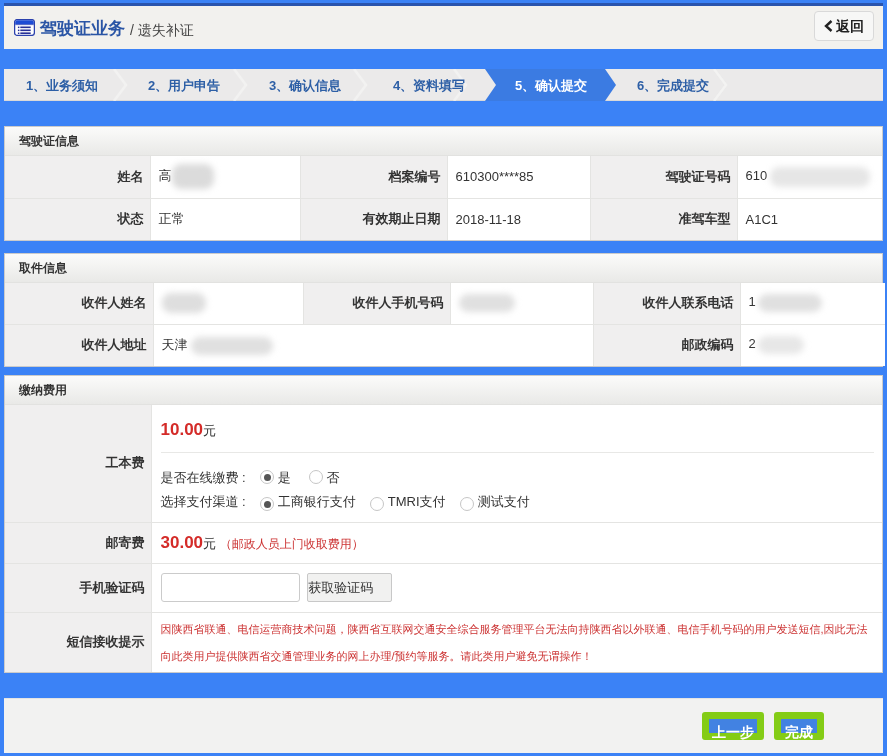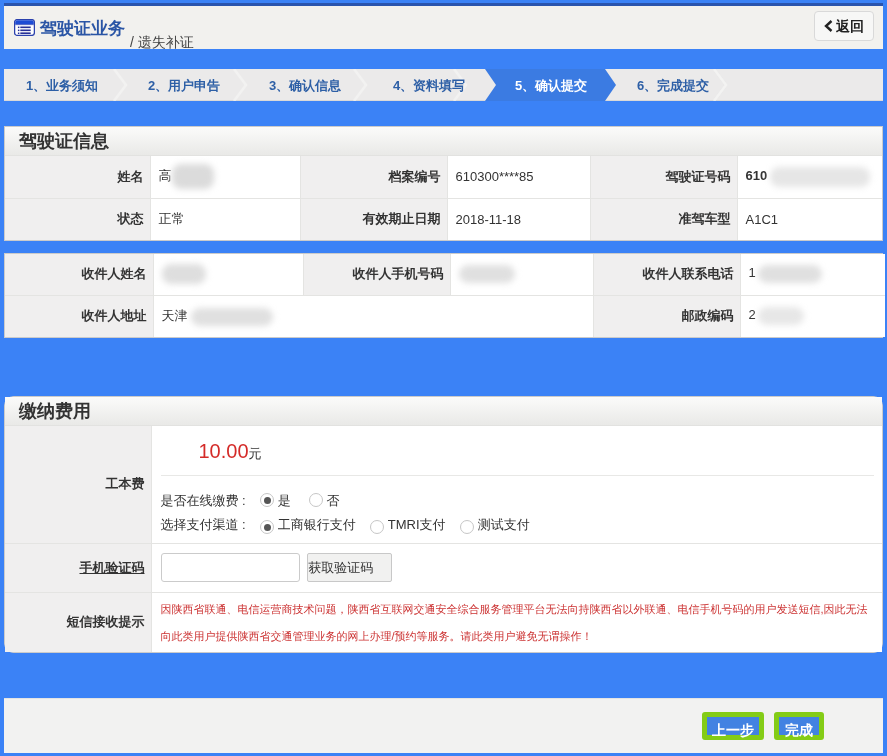--- a/index.html
+++ b/index.html
@@ -2,40 +2,40 @@
 <html><head>
 <meta charset="utf-8">
 <style>
 * { margin:0; padding:0; box-sizing:border-box; }
 body { font-family:"Liberation Sans",sans-serif; background:#fff; }
 .page { position:relative; width:887px; height:756px; overflow:hidden; background:#3b82f6; }
 .topline { position:absolute; left:4px; top:3px; width:879px; height:2.5px; background:#2a54ad; }
 .hdr { position:absolute; left:4px; top:6px; width:879px; height:43px; background:#f2f1ee; }
 .hicon { position:absolute; left:10px; top:13px; }
 .htitle { position:absolute; left:36px; top:11px; font-size:17px; font-weight:bold; color:#2a55a5; }
-.hsub { position:absolute; left:126px; top:28px; font-size:14px; color:#444; }
+.hsub { position:absolute; left:126px; top:16px; font-size:14px; color:#444; }
 .backbtn { position:absolute; right:9px; top:5px; width:60px; height:30px; background:#f7f7f6; border:1px solid #d9d9d9; border-radius:4px; text-align:center; line-height:28px; font-size:14px; color:#222; font-weight:bold; }
 .steps { position:absolute; left:4px; top:69px; }
 .box { position:absolute; left:4px; width:879px; border:1px solid #cbcbcb; background:#fff; }
-.boxhdr { height:29px; background:linear-gradient(#fbfbfa,#e9e9e7); border-bottom:1px solid #e2e2e0; font-size:18px; font-weight:bold; color:#333; line-height:29px; padding-left:14px; }
+.boxhdr { height:29px; background:linear-gradient(#fbfbfa,#e9e9e7); border-bottom:1px solid #e2e2e0; font-size:12px; font-weight:bold; color:#333; line-height:29px; padding-left:14px; }
 table.grid { border-collapse:collapse; width:877px; table-layout:fixed; }
 table.grid td { border:1px solid #e4e4e2; font-size:13px; color:#333; height:42px; vertical-align:middle; }
 table.grid td.lbl { background:#f0efef; text-align:right; font-weight:bold; padding-right:6px; }
 table.grid td.val { background:#fff; text-align:left; padding-left:8px; }
 table.grid tr td:first-child { border-left:none; }
 table.grid tr td:last-child { border-right:none; }
 table.grid tr:first-child td { border-top:none; }
 table.grid tr:last-child td { border-bottom:none; }
 .blur { display:inline-block; vertical-align:middle; background:#dedede; border-radius:9px; filter:blur(3px); }
 table.s2 tr:first-child td { height:41px; }
-.amount { font-size:20px; font-weight:normal; color:#d42b28;margin-left:38px; }
+.amount { font-size:17px; font-weight:bold; color:#d42b28; }
 .radio { display:inline-block; width:14px; height:14px; border:1px solid #c6c6c6; border-radius:50%; background:#fff; vertical-align:-2px; position:relative; }
 .radio.on::after { content:""; position:absolute; left:2.5px; top:2.5px; width:7px; height:7px; border-radius:50%; background:#555; }
 .footer { position:absolute; left:4px; top:698px; width:879px; height:55px; background:#f2f2f1; border-top:1px solid #e4e4e3; }
-.bluebtn { position:absolute; height:28px; background:#4282e2; border:5px solid #84cc16; border-radius:3px; color:#fff; font-size:14px; font-weight:bold; text-align:center; line-height:26px; }
+.bluebtn { position:absolute; height:28px; background:#4282e2; border:7px solid #84cc16; border-radius:3px; color:#fff; font-size:14px; font-weight:bold; text-align:center; line-height:26px; }
 </style>
 </head>
 <body>
 <div class="page">
   <div class="topline"></div>
   <div class="hdr">
     <svg class="hicon" width="21" height="17" viewBox="0 0 21 17">
       <rect x="0.6" y="0.6" width="19.8" height="15.8" rx="2.6" fill="#fff" stroke="#2b41ad" stroke-width="1.3"></rect>
       <path d="M1.2 5.2 L19.8 5.2 L19.8 3.2 A2 2 0 0 0 17.8 1.2 L3.2 1.2 A2 2 0 0 0 1.2 3.2 Z" fill="#1d4bd4"></path>
       <rect x="1.3" y="5.2" width="18.4" height="0.9" fill="#3d55c0"></rect>
@@ -76,70 +76,75 @@
   <div class="box" style="top:126px;">
     <div class="boxhdr">驾驶证信息</div>
     <table class="grid">
       <tbody>
           <tr>
         <td class="lbl" style="width:145px;">姓名</td>
         <td class="val" style="width:150px;">高<span class="blur" style="width:42px;height:25px;margin-left:0px;background:#dbdbdb;"></span></td>
         <td class="lbl" style="width:147px;">档案编号</td>
         <td class="val" style="width:143px;">610300****85</td>
         <td class="lbl" style="width:147px;">驾驶证号码</td>
-        <td class="val" style="width:145px;font-weight:bold;">610<span class="blur" style="width:100px;height:20px;margin-left:3px;background:#e6e6e6;"></span></td>
+        <td class="val" style="width:145px;">610<span class="blur" style="width:100px;height:20px;margin-left:3px;background:#e6e6e6;"></span></td>
       </tr>
       <tr>
         <td class="lbl">状态</td>
         <td class="val">正常</td>
         <td class="lbl">有效期止日期</td>
         <td class="val">2018-11-18</td>
         <td class="lbl">准驾车型</td>
         <td class="val">A1C1</td>
       </tr>
     </tbody>
       </table>
   </div>
 
   <div class="box" style="top:253px;">
+    <div class="boxhdr">取件信息</div>
     <table class="grid s2">
       <tbody>
           <tr>
         <td class="lbl" style="width:148px;">收件人姓名</td>
         <td class="val" style="width:150px;"><span class="blur" style="width:44px;height:20px;"></span></td>
         <td class="lbl" style="width:147px;">收件人手机号码</td>
         <td class="val" style="width:143px;"><span class="blur" style="width:56px;height:18px;background:#e0e0e0;"></span></td>
         <td class="lbl" style="width:147px;">收件人联系电话</td>
         <td class="val" style="width:145px;">1<span class="blur" style="width:64px;height:18px;margin-left:2px;background:#e0e0e0;"></span></td>
       </tr>
       <tr>
         <td class="lbl">收件人地址</td>
         <td class="val" colspan="3">天津<span class="blur" style="width:82px;height:18px;margin-left:3px;background:#e0e0e0;"></span></td>
         <td class="lbl">邮政编码</td>
         <td class="val">2<span class="blur" style="width:46px;height:18px;margin-left:2px;background:#e7e7e7;"></span></td>
       </tr>
     </tbody>
       </table>
   </div>
 
-  <div class="box" style="top:396px;border-radius:10px;">
+  <div class="box" style="top:375px;">
     <div class="boxhdr">缴纳费用</div>
     <table class="grid">
       <tbody>
           <tr>
         <td class="lbl" style="width:146px;height:117px;">工本费</td>
         <td class="val" style="width:731px;padding:13px 8px 0 9px;vertical-align:top;">
           <div style="line-height:24px;"><span class="amount">10.00</span>元</div>
           <div style="border-bottom:1px solid #e8e8e6; margin-top:9px;"></div>
           <div style="margin-top:16px;line-height:18px;">是否在线缴费 :&nbsp;&nbsp;&nbsp;&nbsp;<span class="radio on"></span>&nbsp;是&nbsp;&nbsp;&nbsp;&nbsp;&nbsp;<span class="radio"></span>&nbsp;否</div>
           <div style="margin-top:6px;line-height:18px;">选择支付渠道 :&nbsp;&nbsp;&nbsp;&nbsp;<span class="radio on" style="vertical-align:-5px;"></span>&nbsp;工商银行支付&nbsp;&nbsp;&nbsp;&nbsp;<span class="radio" style="vertical-align:-5px;"></span>&nbsp;TMRI支付&nbsp;&nbsp;&nbsp;&nbsp;<span class="radio" style="vertical-align:-5px;"></span>&nbsp;测试支付</div>
         </td>
       </tr>
       <tr>
-        <td class="lbl" style="height:49px;text-decoration:underline;">手机验证码</td>
+        <td class="lbl" style="height:41px;">邮寄费</td>
+        <td class="val" style="padding-left:9px;height:41px;"><span class="amount">30.00</span>元 <span style="color:#cc3333;font-size:12px;">（邮政人员上门收取费用）</span></td>
+      </tr>
+      <tr>
+        <td class="lbl" style="height:49px;">手机验证码</td>
         <td class="val" style="padding-left:9px;">
           <span style="display:inline-block;width:139px;height:29px;border:1px solid #cbcbcb;border-radius:3px;background:#fff;vertical-align:middle;"></span>
           <span style="display:inline-block;width:85px;height:29px;margin-left:4px;background:#f1f1f0;border:1px solid #c8c8c8;border-radius:2px;line-height:27px;font-size:13px;color:#333;vertical-align:middle;">获取验证码</span>
         </td>
       </tr>
       <tr>
         <td class="lbl" style="height:60px;">短信接收提示</td>
         <td class="val" style="padding:0 8px 0 9px;">
               <div style="color:#cc3333;line-height:27px;width:714px;font-size:11px;padding-top:1px;">因陕西省联通、电信运营商技术问题，陕西省互联网交通安全综合服务管理平台无法向持陕西省以外联通、电信手机号码的用户发送短信,因此无法向此类用户提供陕西省交通管理业务的网上办理/预约等服务。请此类用户避免无谓操作！</div>
             </td>

